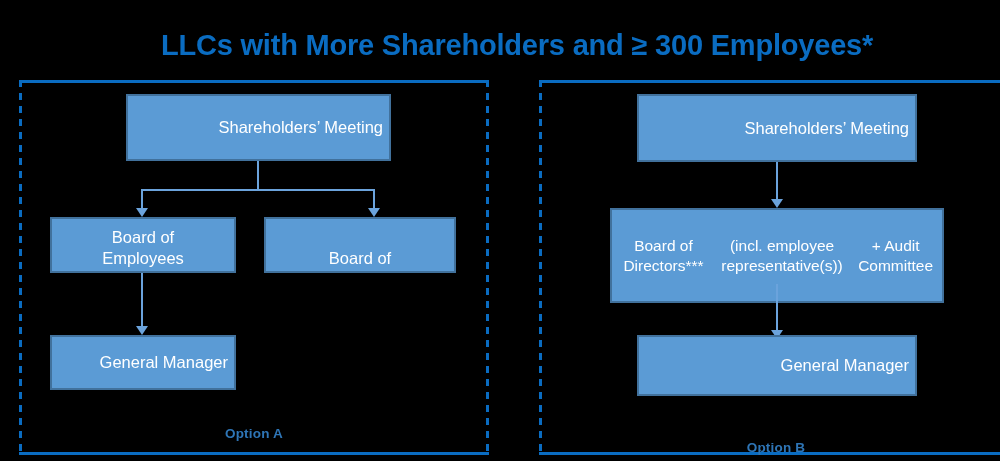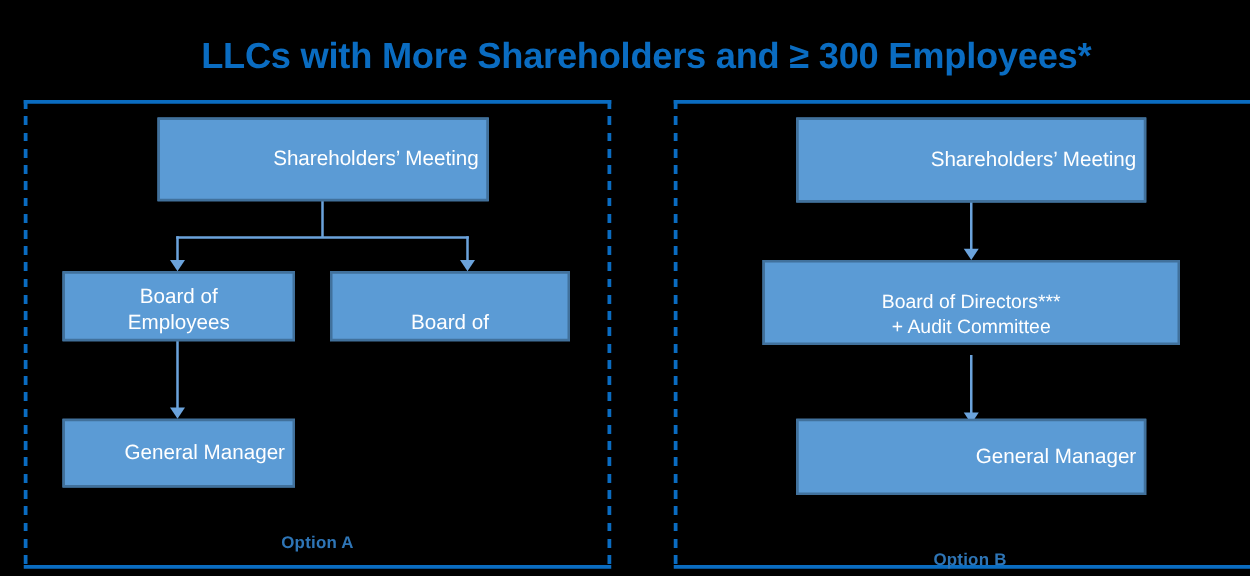--- a/index.html
+++ b/index.html
@@ -169,22 +169,23 @@
     <div class="panel-edge-left"></div>
     <div class="panel-edge-right"></div>
 
     <div class="node" style="left:98px; top:14px; width:280px; height:68px;">
       <span>Shareholders’ Meeting</span>
     </div>
 
     <div class="vline" style="left:237px; top:82px; width:2px; height:40px;"></div>
     <div class="arrowhead" style="left:232px; top:119px;"></div>
 
-    <div class="node small" style="left:71px; top:128px; width:334px; height:68px; flex-direction:column;">
+    <div class="node small" style="left:71px; top:128px; width:334px; height:95px; flex-direction:row;">
       <span>Board of Directors***</span>
+      <span>(incl. employee representative(s))</span>
       <span>+ Audit Committee</span>
     </div>
 
     <div class="vline" style="left:237px; top:204px; width:2px; height:51px;"></div>
     <div class="arrowhead" style="left:232px; top:250px;"></div>
 
     <div class="node" style="left:98px; top:255px; width:280px; height:61px;">
       <span>General Manager</span>
     </div>
 

